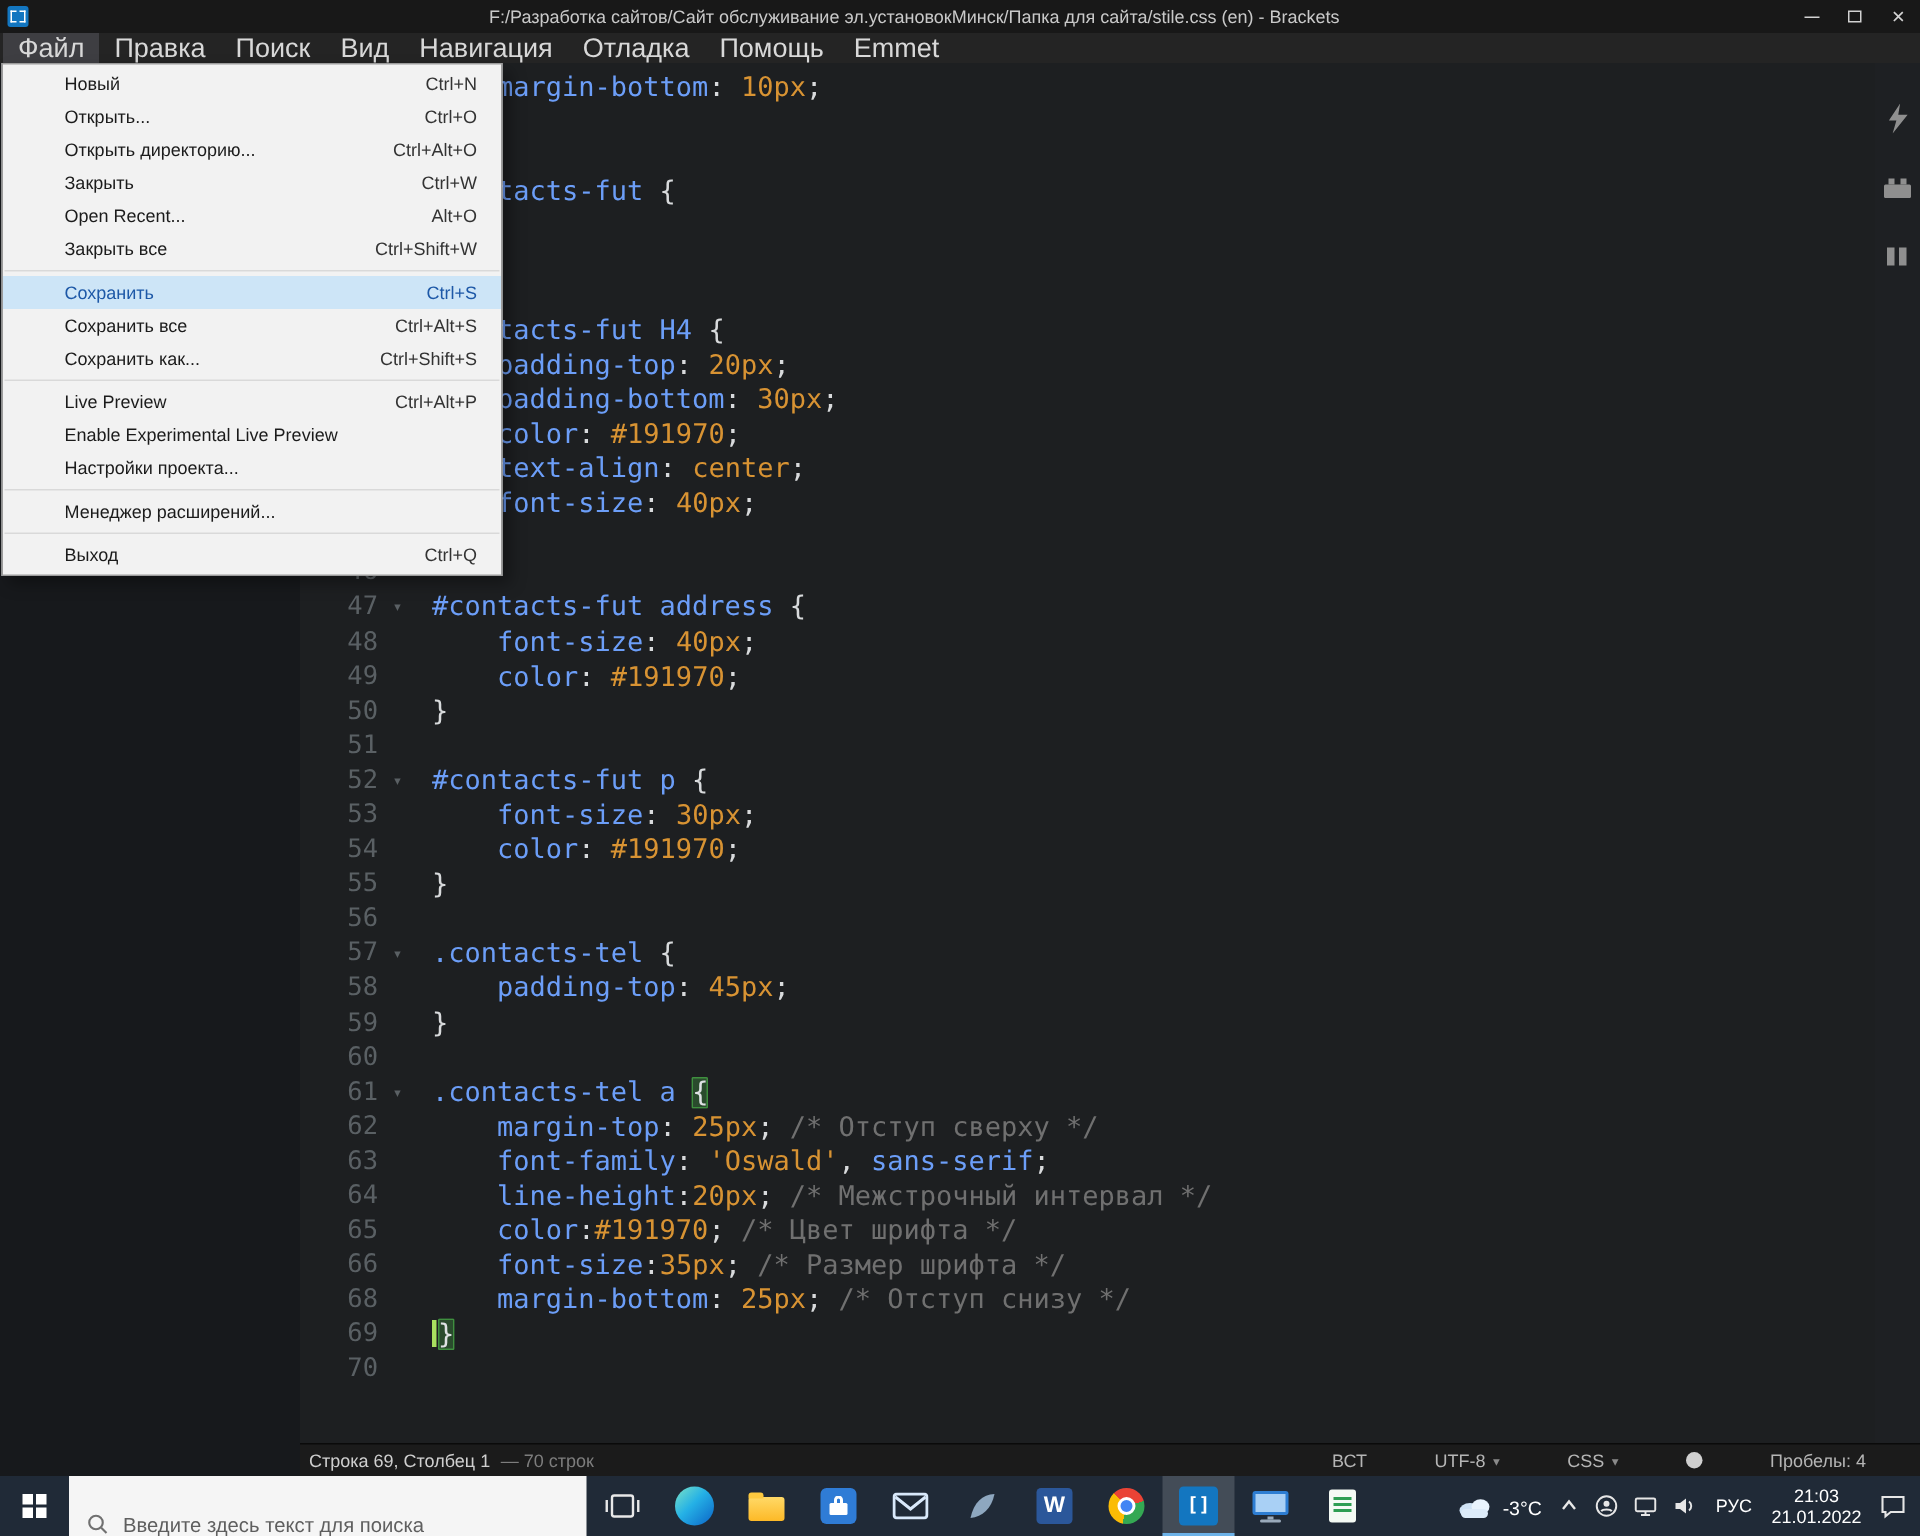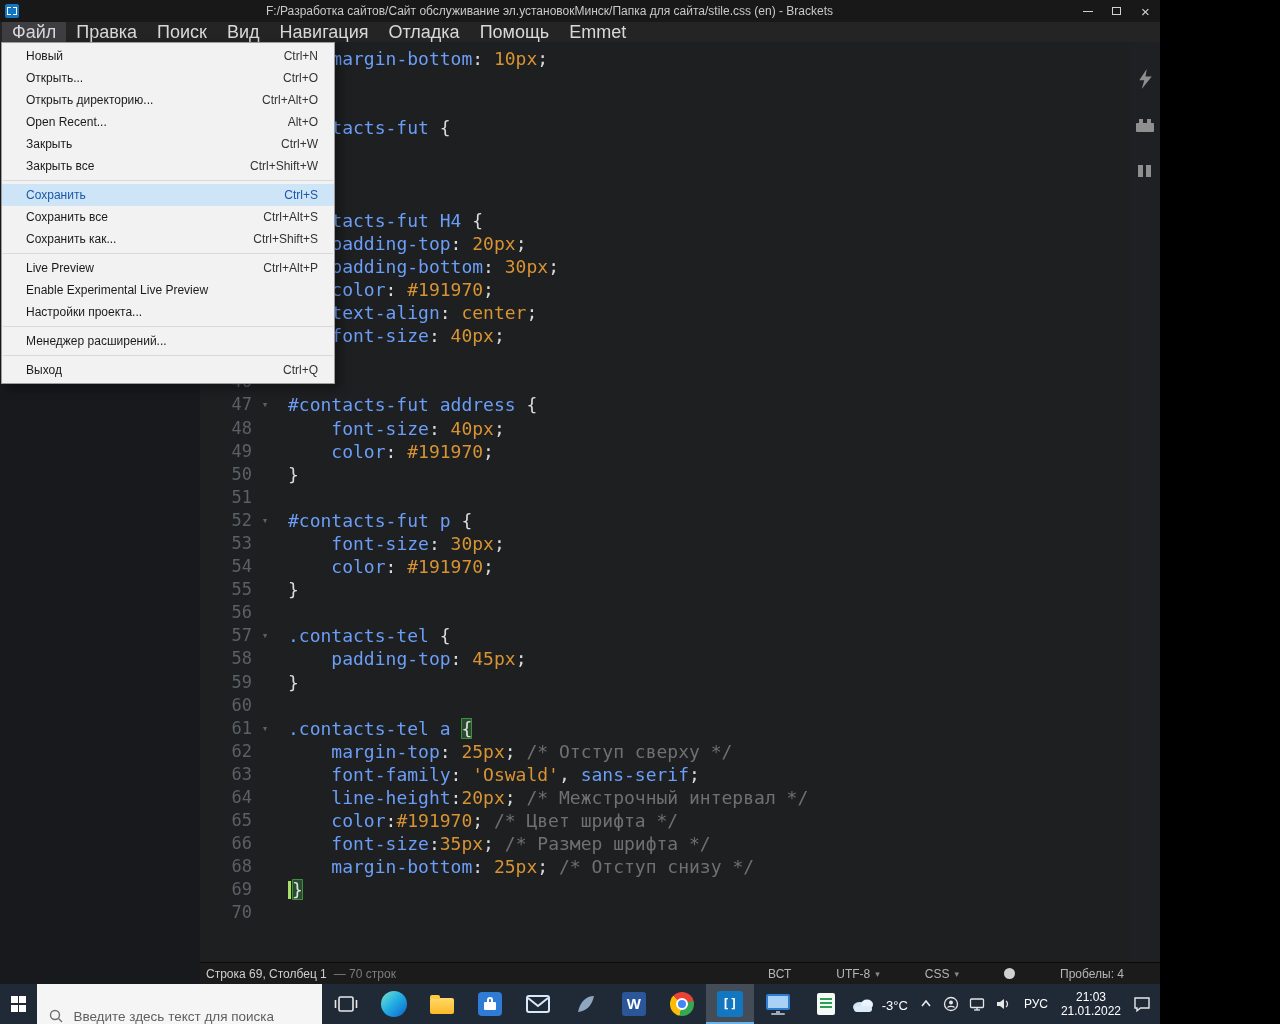--- a/index.html
+++ b/index.html
@@ -1,17 +1,17 @@
 <!DOCTYPE html>
 <html><head>
 <meta charset="utf-8">
 <style>
   html,body{margin:0;padding:0}
   body{width:1280px;height:1024px;overflow:hidden;background:#000;font-family:"Liberation Sans",sans-serif}
-  .screen{position:relative;width:1160px;height:1024px;background:#15803d;overflow:hidden}
+  .screen{position:relative;width:1280px;height:1024px;background:#15803d;overflow:hidden}
 
   
   .titlebar{height:22px;background:#181818;display:flex;align-items:center}
   .app-logo{width:14px;height:14px;margin:0 7px 0 5px;background:#1376c0;border-radius:2px;position:relative;flex-shrink:0}
   .app-logo::before,.app-logo::after{content:"";position:absolute;top:3px;bottom:3px;width:3px;border:1px solid #fff}
   .app-logo::before{left:2px;border-right:none}
   .app-logo::after{right:2px;border-left:none}
   .tb-title{flex:1;text-align:center;font-size:12px;color:#c9c9c9;white-space:nowrap;overflow:hidden}
   .win-controls{display:flex;height:100%}
   .wc{width:29px;display:flex;align-items:center;justify-content:center;color:#d2d2d2}
@@ -54,21 +54,21 @@
   .sb-left{display:flex;gap:7px;align-items:center;white-space:nowrap}
   .sb-cursor{color:#cfcfcf}
   .sb-dim{color:#7d7d7d}
   .sb-right{margin-left:auto;display:flex;gap:45px;align-items:center;white-space:nowrap}
   .sb-item{display:flex;align-items:center;gap:5px;color:#b5b5b5}
   .sb-caret{font-size:9px;color:#8a8a8a}
   .lint-dot{width:11px;height:11px;border-radius:50%;background:#d0d0d0;display:inline-block}
 
   
   .menu-dropdown{position:absolute;left:1px;top:42px;width:334px;background:#f2f2f2;border:1px solid #9c9c9c;box-shadow:5px 5px 10px rgba(0,0,0,.35);padding:2px 0;z-index:40;font-size:12px;color:#1b1b1b;box-sizing:border-box}
-  .menu-row{height:22px;display:flex;align-items:center;padding:0 16px 0 24px}
+  .menu-row{height:22px;display:flex;align-items:center;padding:0 16px 0 41px}
   .menu-row .mshort{margin-left:auto;color:#333}
   .menu-row.hl{background:#cde5f7;color:#1d58a7}
   .menu-row.hl .mshort{color:#1d58a7}
   .menu-sep{height:1px;background:#d9d9d9;margin:3px 1px}
 
   
   .taskbar{position:absolute;bottom:0;left:0;right:0;height:40px;background:#202a37;display:flex;align-items:stretch;z-index:60}
   .start{width:46px;display:flex;align-items:center;justify-content:center}
   .win-grid{display:inline-grid;grid-template-columns:7px 7px;grid-template-rows:7px 7px;gap:1.5px}
   .win-grid span{background:#fff;display:block}
@@ -225,26 +225,26 @@
       </div>
       <div class="menu-row">
         <span>Открыть...</span>
         <span class="mshort">Ctrl+O</span>
       </div>
       <div class="menu-row">
         <span>Открыть директорию...</span>
         <span class="mshort">Ctrl+Alt+O</span>
       </div>
       <div class="menu-row">
+        <span>Закрыть</span>
+        <span class="mshort">Ctrl+W</span>
+      </div>
+      <div class="menu-row">
         <span>Open Recent...</span>
         <span class="mshort">Alt+O</span>
-      </div>
-      <div class="menu-row">
-        <span>Закрыть</span>
-        <span class="mshort">Ctrl+W</span>
       </div>
       <div class="menu-row">
         <span>Закрыть все</span>
         <span class="mshort">Ctrl+Shift+W</span>
       </div>
       <div class="menu-sep"></div>
       <div class="menu-row hl">
         <span>Сохранить</span>
         <span class="mshort">Ctrl+S</span>
       </div>

